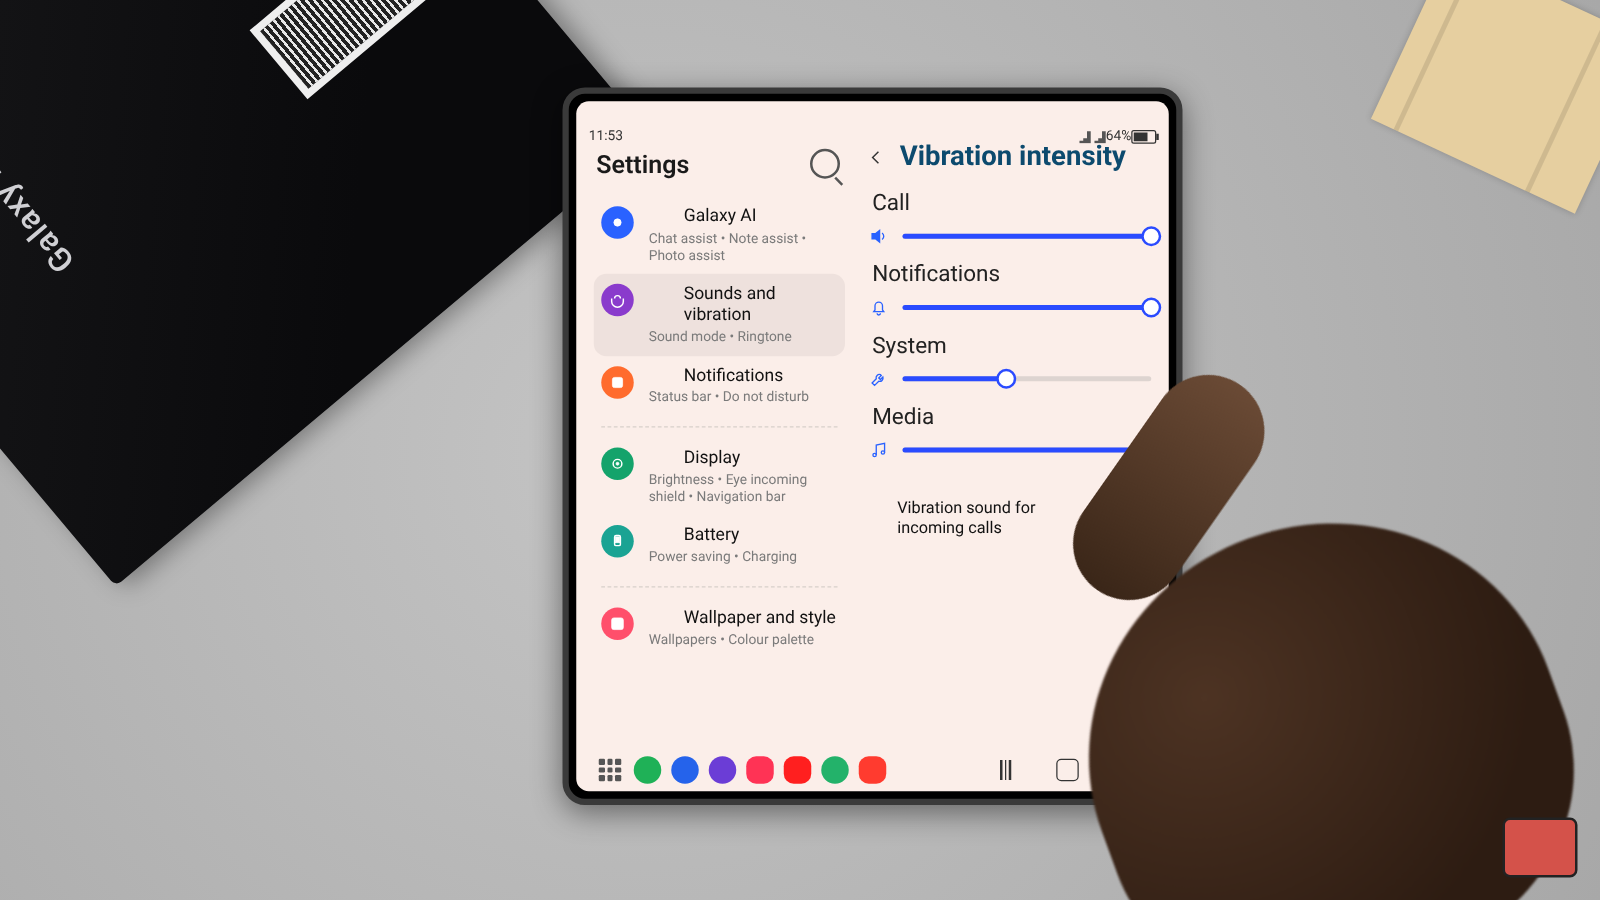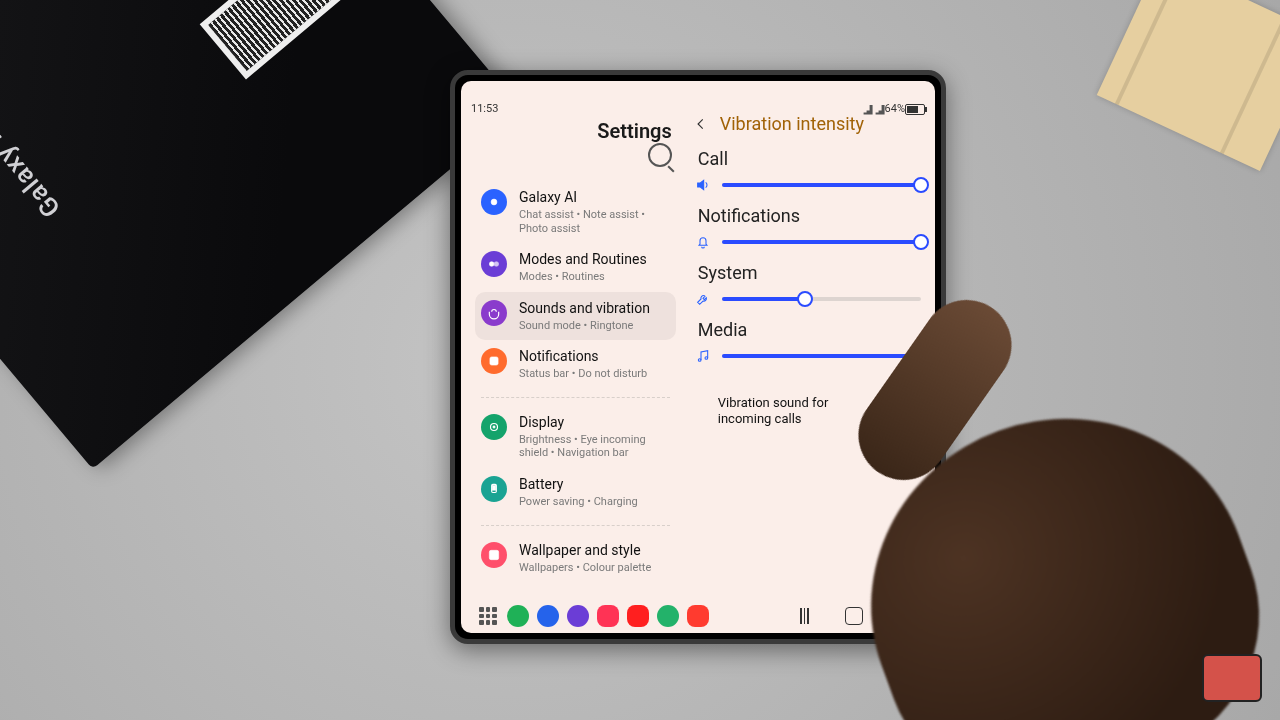--- a/index.html
+++ b/index.html
@@ -145,23 +145,22 @@
     box-sizing:border-box;
   }
   .right {
     width: 53%;
     padding: 6px 14px 0 10px;
     box-sizing:border-box;
   }
 
   
   .left-head {
-    display:flex; align-items:flex-end; justify-content:space-between;
+    display:flex; align-items:center; justify-content:space-between;
     margin: 6px 4px 14px 2px;
-    flex-direction: column;
   }
   .left-title { font-size:20px; font-weight:600; color:#1a1a1a;}
   .search-icn { width:20px;height:20px;border:2px solid #555;border-radius:50%;position:relative;}
   .search-icn:after{content:"";position:absolute;right:-5px;bottom:-5px;width:8px;height:2px;background:#555;transform:rotate(45deg);}
 
   .item {
     display:flex; align-items:flex-start; gap:12px;
     padding: 8px 6px;
     border-radius:10px;
   }
@@ -173,33 +172,33 @@
     color:#fff;font-size:14px;
   }
   .icn svg{width:14px;height:14px;fill:#fff;stroke:#fff;}
   .icn.blue{background:#2a62ff;}
   .icn.purple{background:#6b3dd6;}
   .icn.violet{background:#8a3bcc;}
   .icn.orange{background:#ff6b2d;}
   .icn.green{background:#14a36b;}
   .icn.teal{background:#1aa393;}
   .icn.pink{background:#ff4f6b;}
-  .item-text .t1{font-size:14px;color:#111;line-height:1.2;}
+  .item-text .t1{font-size:14px;color:#111;line-height:1.2;margin-left:28px;}
   .item-text .t2{font-size:11px;color:#7a7a7a;margin-top:2px;line-height:1.25;}
   .sep{height:0;border-top:1px dashed #d8cfca;margin:8px 6px;}
 
   
   .right-head{
     display:flex;align-items:center;gap:10px;margin:4px 0 14px -2px;
   }
   .back{
     width:18px;height:18px;display:flex;align-items:center;justify-content:center;color:#333;
   }
   .back svg{width:14px;height:14px;stroke:#333;fill:none;stroke-width:2;}
-  .right-title{font-size:18px;font-weight:400;color:#a16207;}
+  .right-title{font-size:22px;font-weight:700;color:#0c4a6e;}
 
   .grp-label{font-size:18px;color:#222;margin:8px 4px 6px;}
   .row{display:flex;align-items:center;gap:10px;margin-bottom:10px;}
   .row .ri{width:18px;height:18px;flex:0 0 18px;display:flex;align-items:center;justify-content:center;}
   .row .ri svg{width:16px;height:16px;fill:none;stroke:#2a62ff;stroke-width:1.6;}
 
   .slider{position:relative;flex:1;height:20px;}
   .track{position:absolute;left:0;right:0;top:8px;height:4px;background:#ddd4d0;border-radius:2px;}
   .fill{position:absolute;left:0;top:8px;height:4px;background:#2a4bff;border-radius:2px;}
   .thumb{position:absolute;top:2px;width:16px;height:16px;border-radius:50%;background:#fff;border:2px solid #2a4bff;box-sizing:border-box;transform:translateX(-8px);}
@@ -269,32 +268,20 @@
           <div id="items">
               <div class="item">
                 <div class="icn blue">
                   <svg viewBox="0 0 24 24">
                     <circle cx="12" cy="12" r="5" fill="#fff"></circle>
                   </svg>
                 </div>
                 <div class="item-text">
                   <div class="t1">Galaxy AI</div>
                   <div class="t2">Chat assist  •  Note assist  •  Photo assist</div>
-                </div>
-              </div>
-              <div class="item">
-                <div class="icn purple">
-                  <svg viewBox="0 0 24 24">
-                    <circle cx="8" cy="12" r="4" fill="#fff"></circle>
-                    <circle cx="16" cy="12" r="4" fill="#fff" opacity=".7"></circle>
-                  </svg>
-                </div>
-                <div class="item-text">
-                  <div class="t1">Modes and Routines</div>
-                  <div class="t2">Modes  •  Routines</div>
                 </div>
               </div>
               <div class="item active">
                 <div class="icn violet">
                   <svg viewBox="0 0 24 24">
                     <path d="M4 10v4a8 8 0 0 0 16 0v-4" fill="none" stroke="#fff" stroke-width="2"></path>
                     <path d="M8 10a4 4 0 0 1 8 0" fill="none" stroke="#fff" stroke-width="2"></path>
                   </svg>
                 </div>
                 <div class="item-text">

